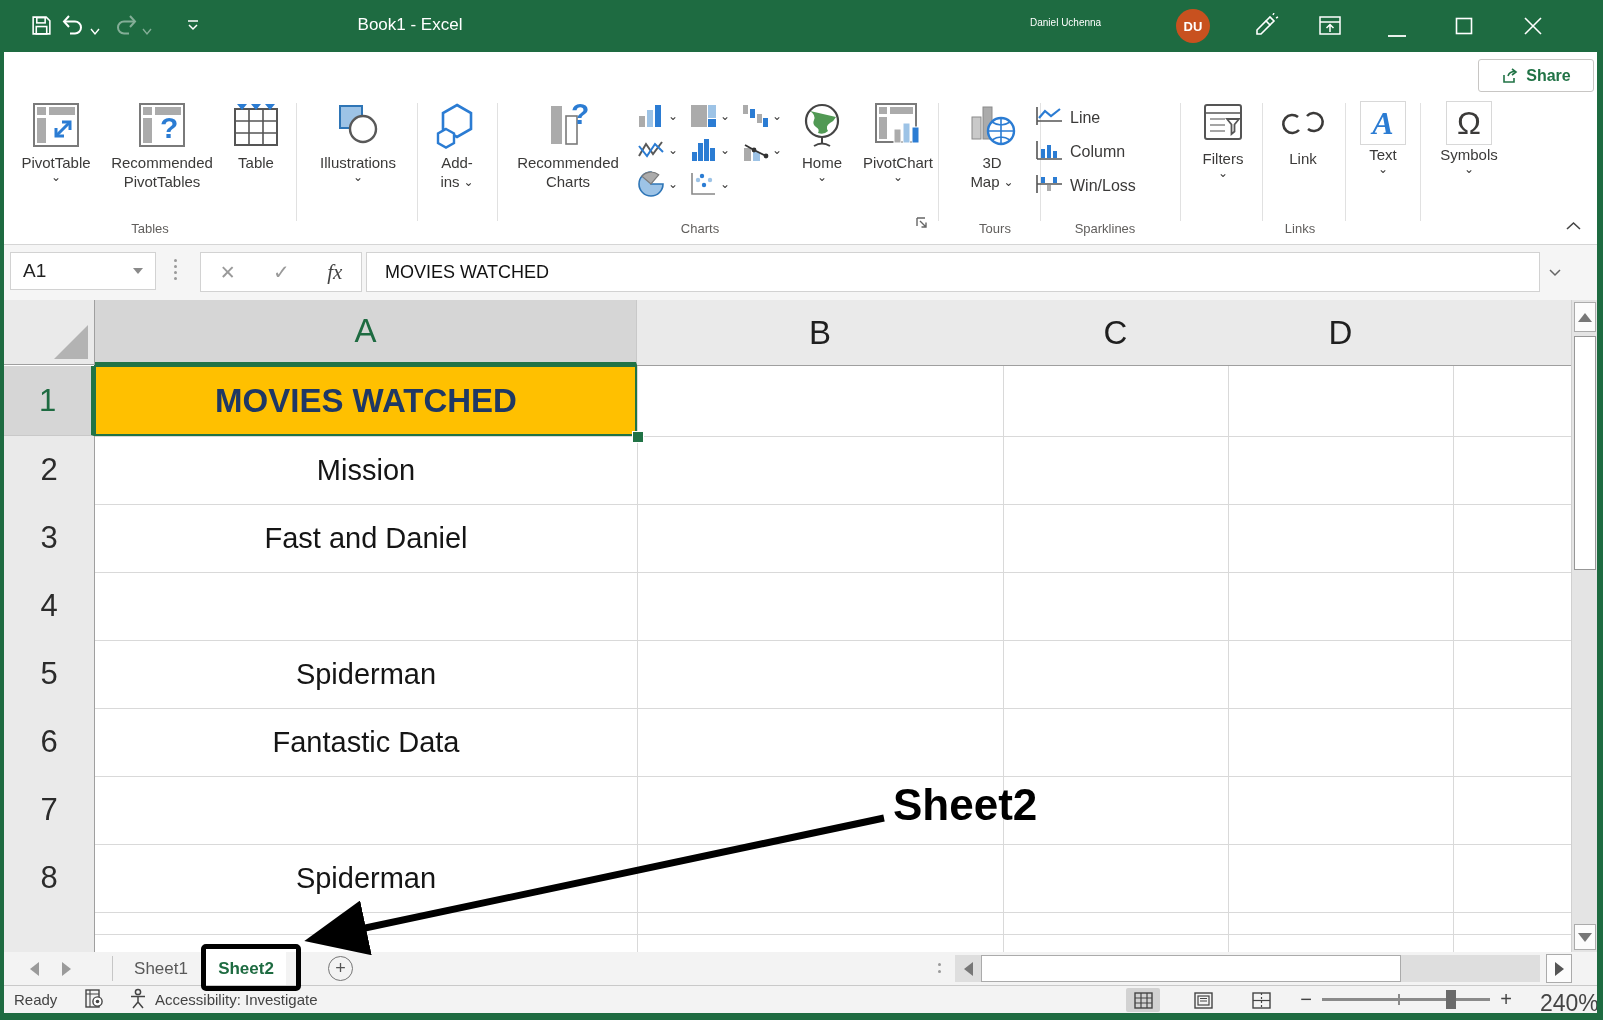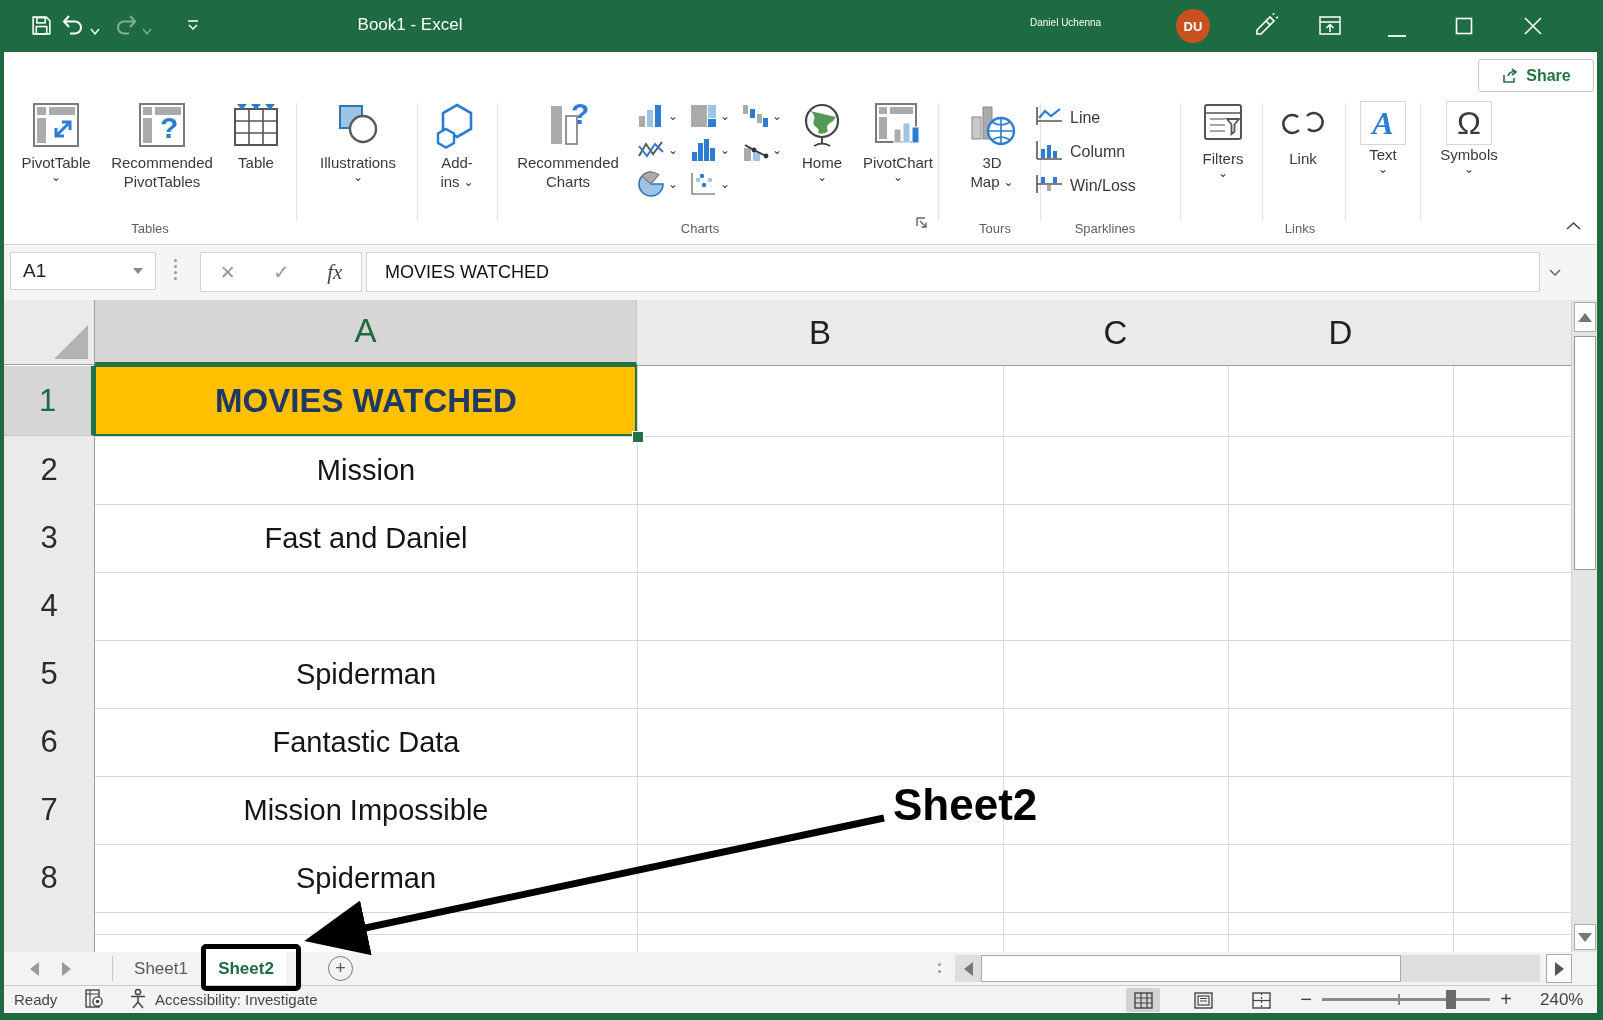--- a/index.html
+++ b/index.html
@@ -498,21 +498,20 @@
   <div class="vline" style="left:1571px;"></div>
 
   <div class="cellA" style="top:366px;height:70px;background:#FFC000;font-size:33px;font-weight:bold;color:#1F3864;">MOVIES WATCHED</div>
   <div class="abs" style="left:94px;top:365px;width:543px;height:71px;border:2px solid #217346;box-sizing:border-box;pointer-events:none;"></div>
   <div class="abs" style="left:632px;top:431px;width:10px;height:10px;background:#217346;border:1px solid #fff;"></div>
 
   <div class="cellA" style="top:436px;height:68px;">Mission</div>
   <div class="cellA" style="top:504px;height:68px;">Fast and Daniel</div>
   <div class="cellA" style="top:640px;height:68px;">Spiderman</div>
   <div class="cellA" style="top:708px;height:68px;">Fantastic Data</div>
-  <div class="cellA" style="top:776px;height:68px;">Mission Impossible</div>
   <div class="cellA" style="top:844px;height:68px;">Spiderman</div>
 
   <div class="abs" style="left:1571px;top:300px;width:26px;height:652px;background:#E4E4E4;border-left:1px solid #D0D0D0;box-sizing:border-box;">
     <div class="sbtn" style="position:absolute;left:2px;top:2px;width:22px;height:30px;">
         <span class="tri-up" style="border-bottom-color:#777;"></span>
       </div>
     <div class="abs" style="left:2px;top:36px;width:22px;height:234px;background:#fff;border:1px solid #979797;box-sizing:border-box;"></div>
     <div class="sbtn" style="position:absolute;left:2px;top:624px;width:22px;height:26px;">
         <span class="tri-down" style="border-top-color:#777;"></span>
       </div>
@@ -578,21 +577,21 @@
           <path d="M9.5 1 V16" stroke="#444" stroke-width="1.2" stroke-dasharray="2,2"></path>
           <path d="M1 8.5 H18" stroke="#444" stroke-width="1.2"></path>
         </svg>
     </div>
 
     <span class="abs flexc" style="left:1296px;top:3px;width:20px;height:20px;font-size:20px;color:#444;">−</span>
     <span class="abs" style="left:1322px;top:12px;width:168px;height:3px;background:#8a8a8a;"></span>
     <span class="abs" style="left:1398px;top:8px;width:2px;height:11px;background:#8a8a8a;"></span>
     <span class="abs" style="left:1446px;top:4px;width:10px;height:19px;background:#6a6a6a;"></span>
     <span class="abs flexc" style="left:1496px;top:3px;width:20px;height:20px;font-size:20px;color:#444;">+</span>
-    <span class="abs" style="left:1540px;top:4px;font-size:17px;color:#444;">240%</span>
+    <span class="abs" style="left:1540px;top:4px;font-size:23px;color:#444;">240%</span>
   </div>
 
   <div class="annot-box"></div>
   <svg class="abs" style="left:0;top:0;pointer-events:none;z-index:31;" width="1603" height="1020">
     <defs>
       <marker id="ah" markerWidth="9" markerHeight="8" refX="7" refY="4" orient="auto">
         <path d="M0,0 L9,4 L0,8 z" fill="#000"></path>
       </marker>
     </defs>
     <line x1="884" y1="818" x2="318" y2="938" stroke="#000" stroke-width="7" marker-end="url(#ah)"></line>

